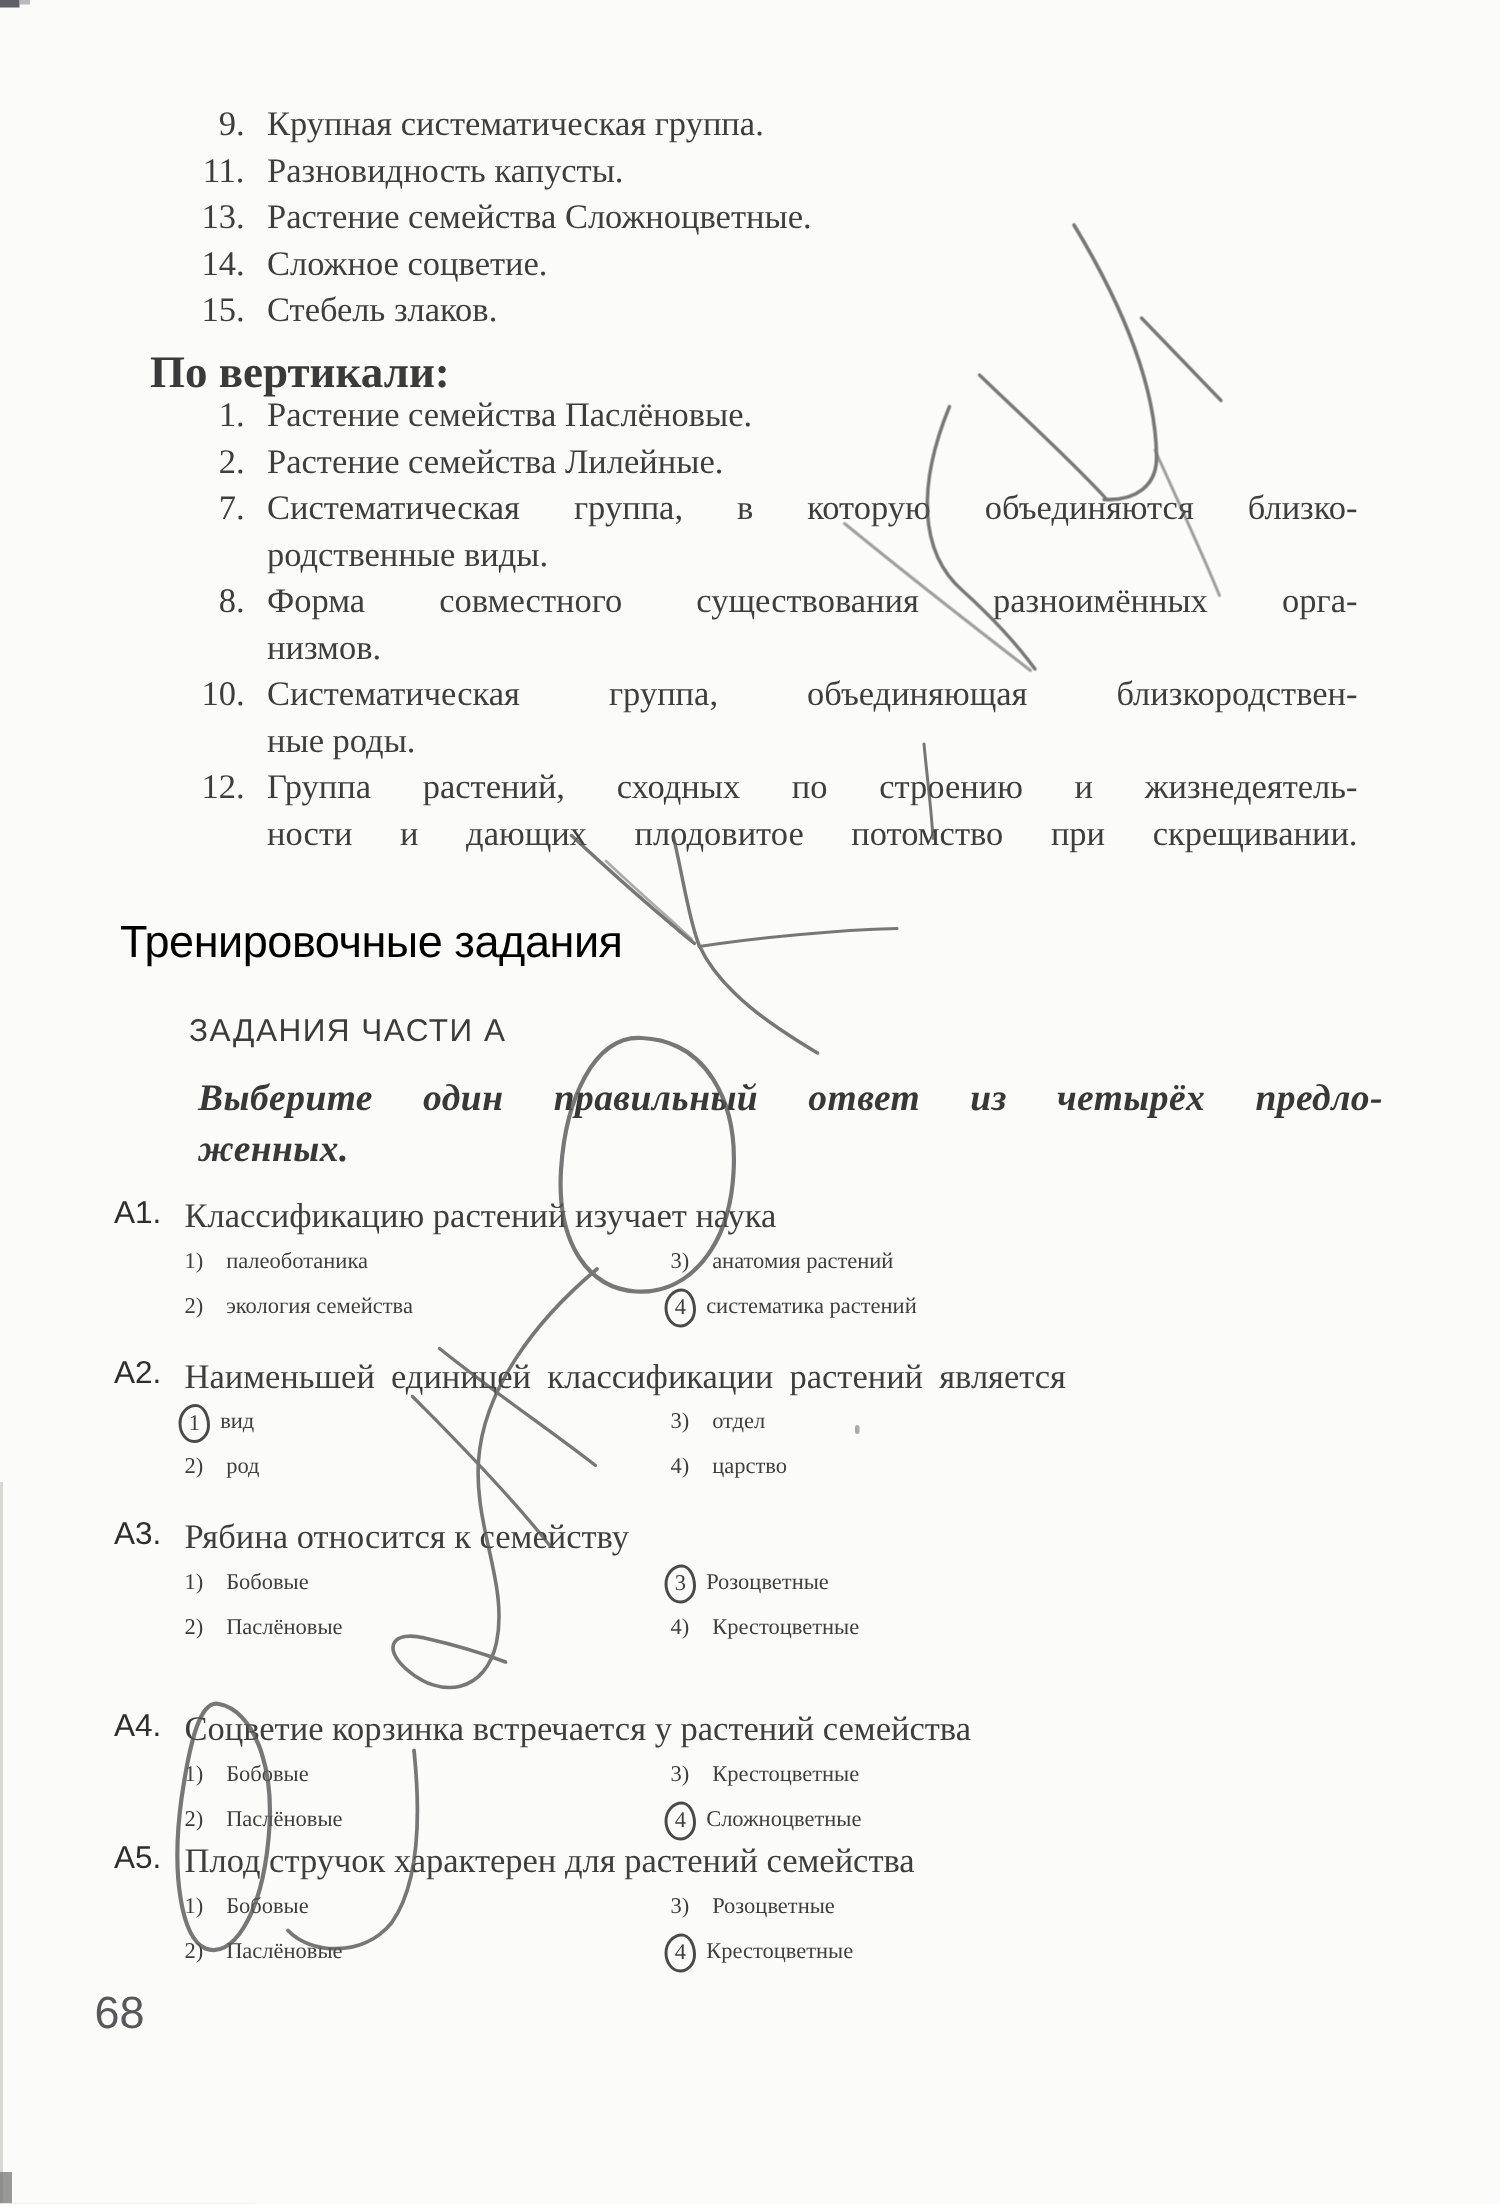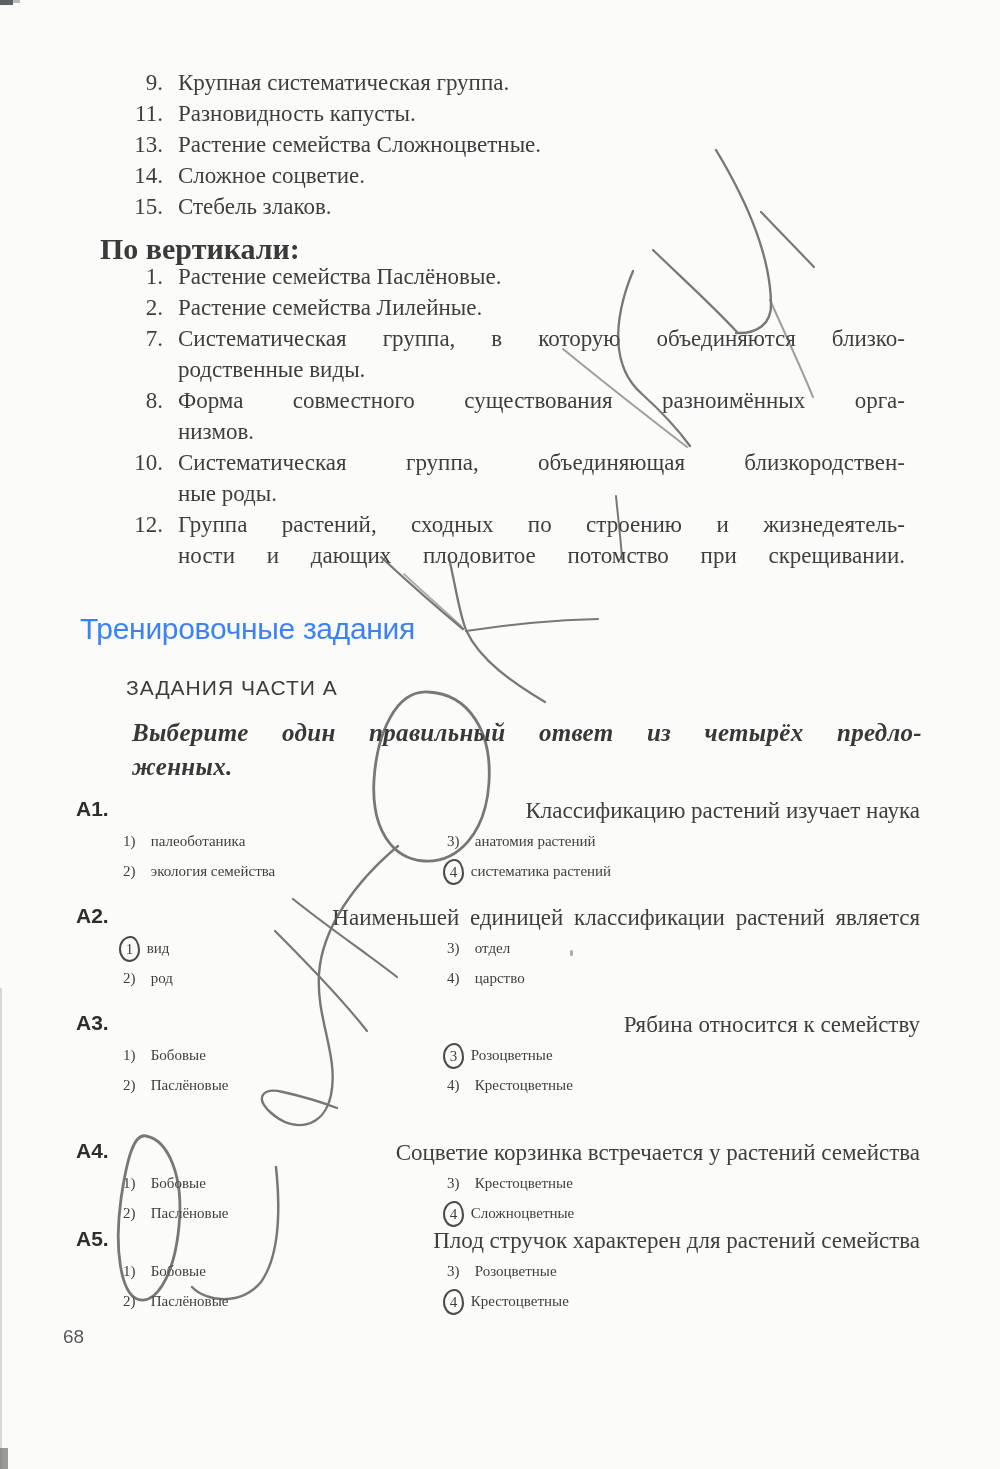--- a/index.html
+++ b/index.html
@@ -7,39 +7,39 @@
         font-family:"Liberation Serif","DejaVu Serif",serif;color:#3e3e3e;overflow:hidden;}
   
   .abs{position:absolute;}
   .li{display:flex;line-height:31px;font-size:23px;}
   .num{width:163px;text-align:right;flex:0 0 163px;}
   .txt{padding-left:15px;width:727px;}
   .jline{text-align:justify;text-align-last:justify;}
   
   .vhead{font-size:30px;font-weight:bold;line-height:31px;color:#3a3a3a;}
   .sechead{font-family:"Liberation Sans","DejaVu Sans",sans-serif;font-size:30px;
-           letter-spacing:-0.3px;color:#3b82f6;}
+           letter-spacing:-0.3px;color:#000000;}
   .parthead{font-family:"Liberation Sans","DejaVu Sans",sans-serif;font-size:21px;
             letter-spacing:1px;color:#3c3c3c;}
   .instr{font-size:25px;font-weight:bold;font-style:italic;line-height:34px;width:790px;
          color:#383838;letter-spacing:0.3px;}
   
   .q{position:absolute;left:0;width:920px;}
   .qlabel{position:absolute;left:76px;top:2px;font-family:"Liberation Sans","DejaVu Sans",sans-serif;
-          font-size:21px;font-weight:bold;color:#2e2e2e;}
-  .qtext{margin-left:123px;font-size:23px;line-height:31px;text-align:right;}
+          font-size:21px;font-weight:normal;color:#2e2e2e;}
+  .qtext{margin-left:123px;font-size:23px;line-height:31px;}
   .qtext.wide{word-spacing:5px;}
   .opts{margin-left:123px;display:grid;grid-template-columns:324px auto;
         grid-template-rows:repeat(2,30px);grid-auto-flow:column;}
   .opt{font-size:15px;line-height:30px;white-space:nowrap;}
   .onum{display:inline-block;min-width:24px;}
   .circ{display:inline-block;width:17px;height:22px;border:2px solid #4a4a4a;
         border-radius:55% 45% 50% 50% / 50% 55% 45% 50%;text-align:center;line-height:22px;
         margin:-3px 3px -3px -4px;position:relative;top:1px;}
-  .pagenum{font-family:"Liberation Sans","DejaVu Sans",sans-serif;font-size:19px;color:#58585a;}
+  .pagenum{font-family:"Liberation Sans","DejaVu Sans",sans-serif;font-size:30px;color:#58585a;}
   
   .pencil-svg{position:absolute;left:0;top:0;pointer-events:none;}
   .artifact{position:absolute;pointer-events:none;}
 </style>
 </head>
 <body>
 
 <div class="page">
 
   <div class="abs" style="left:0;top:67px;" id="across-list">

